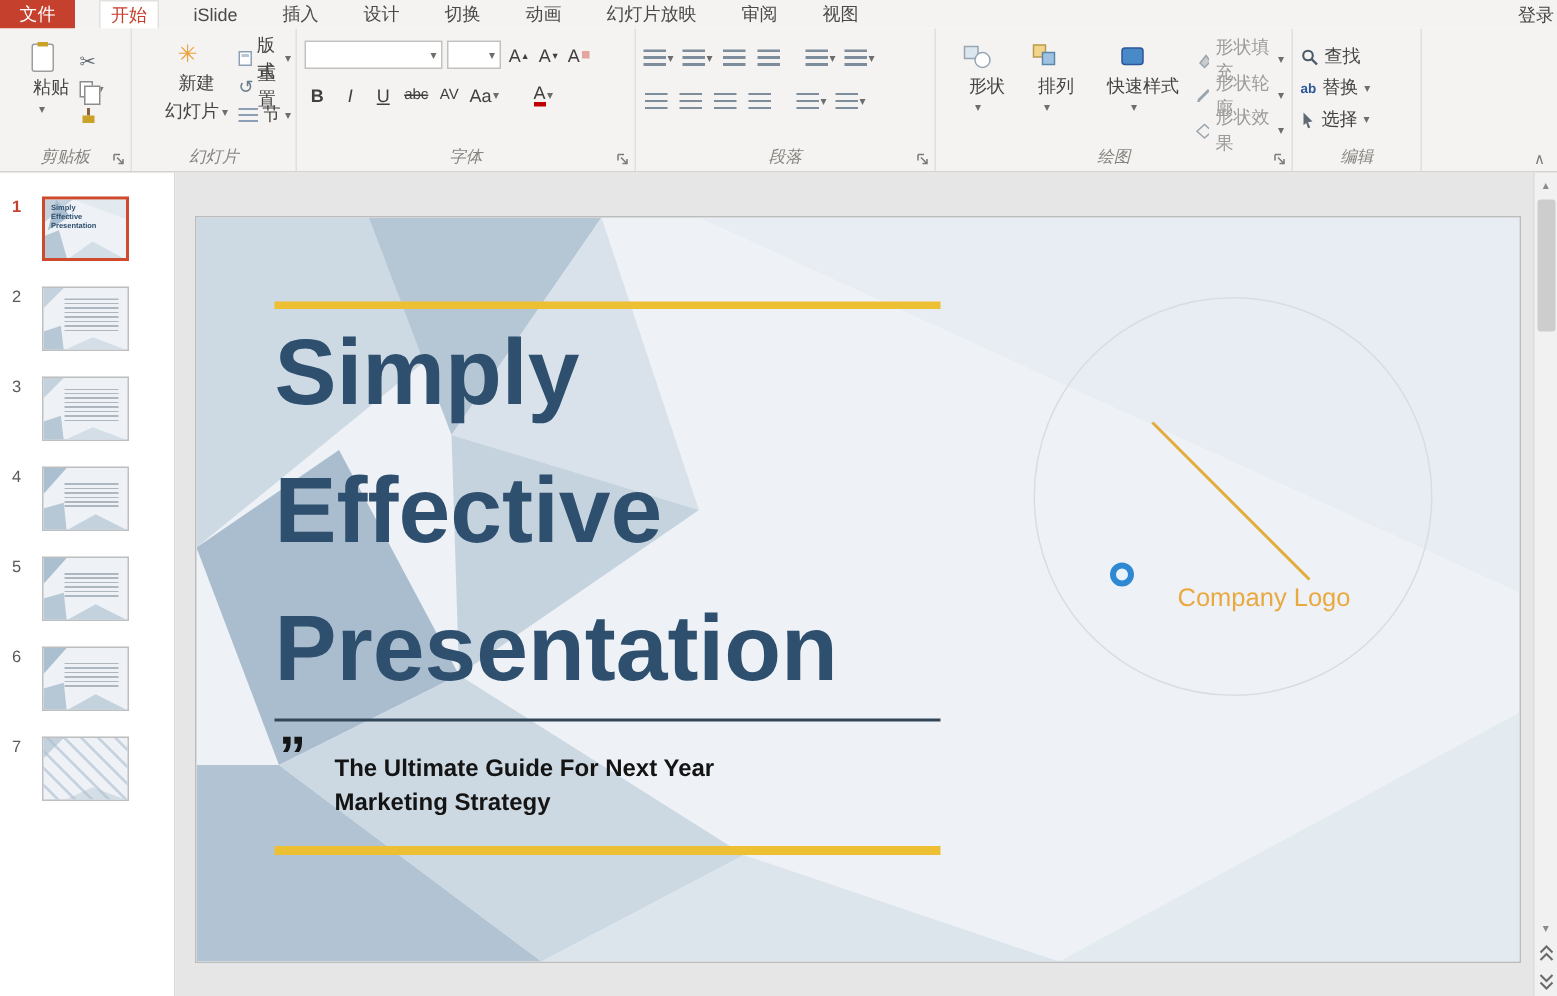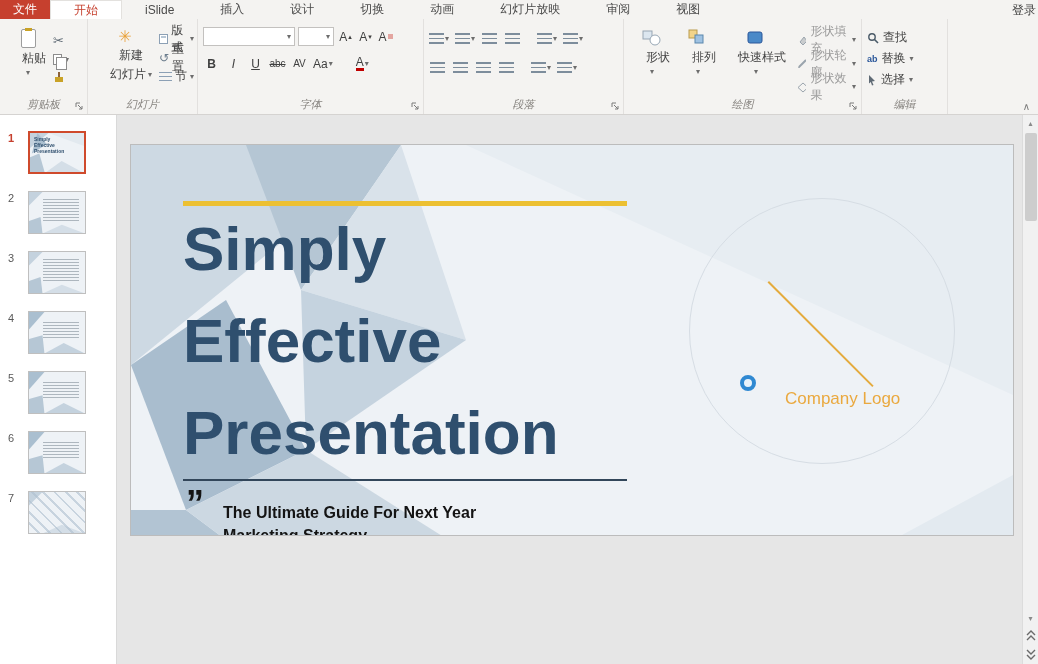--- a/index.html
+++ b/index.html
@@ -2,21 +2,21 @@
 <html><head>
 <meta charset="utf-8">
 <style>
   * { margin:0; padding:0; box-sizing:border-box; }
   body { font-family:"Liberation Sans","DejaVu Sans",sans-serif; }
   .app { width:1038px; height:664px; position:relative; overflow:hidden; background:#fff; }
 
   
   .tabbar { height:19px; background:#f4f3f1; display:flex; align-items:stretch; font-size:12px; position:relative; }
   .file-btn { width:50px; background:#c6402e; color:#fff; display:flex; align-items:center; justify-content:center; cursor:pointer; }
-  .tab { padding:0 23px; display:flex; align-items:center; color:#4a4a4a; cursor:pointer; }
+  .tab { padding:0 7px; display:flex; align-items:center; color:#4a4a4a; cursor:pointer;margin-left:16px; }
   .tab.active { background:#fff; color:#c6402e; border:1px solid #e3e1de; border-bottom:none; }
   .login { position:absolute; right:2px; top:2px; color:#444; }
 
   
   .ribbon { height:96px; background:#f4f3f1; border-bottom:1px solid #d5d3d1; display:flex; position:relative; font-size:12px; color:#444; }
   .grp { position:relative; border-right:1px solid #e2e0de; padding:8px 5px 16px 5px; display:flex; }
   .grp-label { position:absolute; bottom:2px; left:0; right:0; text-align:center; font-size:11px; color:#86837f;font-style:italic; }
   .dlg { position:absolute; bottom:3px; right:3px; width:9px; height:9px; cursor:pointer; }
   .bigbtn { display:flex; flex-direction:column; align-items:center; gap:2px; padding:2px 5px; cursor:pointer; }
   .bigbtn .lbl { white-space:nowrap;margin-left:12px; }
@@ -54,21 +54,21 @@
   .tnum { width:20px; text-align:left; padding-left:8px; font-size:11px; color:#595959; padding-top:1px; }
   .tnum.sel { color:#c6402e; font-weight:bold; }
   .thumb { width:58px; height:43px; border:1px solid #bfbfbf; position:relative; overflow:hidden; background:#eef2f6; margin-left:8px; cursor:pointer; }
   .thumb.sel { border:2px solid #cf4a2c; }
   .thumb svg { position:absolute; inset:0; }
   .t-title { position:absolute; left:4px; top:3px; width:30px; font-size:5px; line-height:6px; font-weight:bold; color:#2f4f6e; }
   .fake-par { position:absolute; left:14px; top:7px; right:6px; height:22px; background:repeating-linear-gradient(180deg,#98a3ac 0 1px,transparent 1px 3px); opacity:.75; }
   .diag { position:absolute; inset:0; background:repeating-linear-gradient(45deg,transparent 0 6px,#aebfcf 6px 8px); opacity:.6; }
 
   .canvas { flex:1; background:#e6e6e6; position:relative; }
-  .slide { position:absolute; left:13px; top:29px; width:884px; height:392px; border:1px solid #bcbcbc; background:#eef2f6; overflow:hidden; }
+  .slide { position:absolute; left:13px; top:29px; width:884px; height:498px; border:1px solid #bcbcbc; background:#eef2f6; overflow:hidden; }
   .slide > svg { position:absolute; inset:0; }
   .bar-y { position:absolute; left:52px; width:444px; height:5px; background:#ecc032; }
   .slide-title { position:absolute; left:52px; top:58px; font-size:62px; line-height:92px; font-weight:bold; color:#2f4f6e; cursor:text; }
   .dark-line { position:absolute; left:52px; top:334px; width:444px; height:2px; background:#32465a; }
   .quote { position:absolute; left:55px; top:338px; font-size:36px; font-weight:bold; color:#141414; }
   .subtitle { position:absolute; left:92px; top:356px; width:330px; font-size:16px; line-height:23px; font-weight:bold; color:#141414; cursor:text; }
   .logo-circle { position:absolute; left:558px; top:53px; width:266px; height:266px; border:1px solid #d6dde4; border-radius:50%; }
   .logo-line { position:absolute; left:638px; top:136px; width:148px; height:2px; background:#e4ab3d; transform:rotate(45deg); transform-origin:0 0; }
   .logo-dot { position:absolute; left:609px; top:230px; width:16px; height:16px; border:4px solid #2f89d2; border-radius:50%; background:#e8f3fb; }
   .logo-text { position:absolute; left:654px; top:244px; font-size:17px; color:#eaa93f; cursor:text; }

